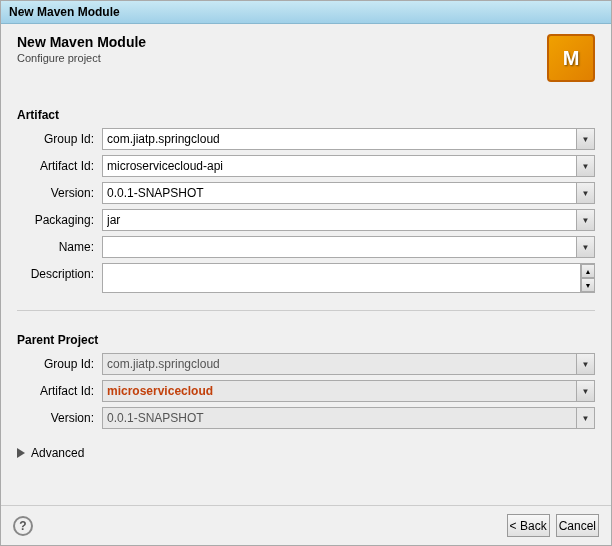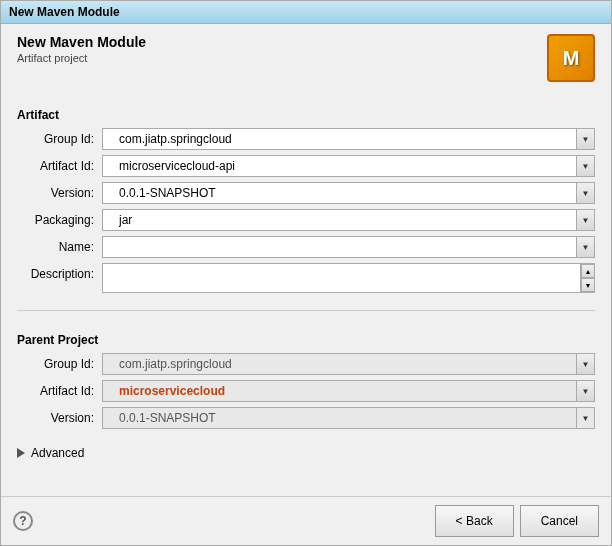--- a/index.html
+++ b/index.html
@@ -101,21 +101,21 @@
       display: flex;
       align-items: center;
       flex: 1;
       position: relative;
     }
 
     .dropdown-input {
       flex: 1;
       height: 22px;
       border: 1px solid #aaa;
-      padding: 2px 16px;
+      padding: 2px 4px;
       font-size: 12px;
       background: white;
     }
 
     .dropdown-btn {
       width: 18px;
       height: 22px;
       border: 1px solid #aaa;
       border-left: none;
       background: linear-gradient(to bottom, #f0f0f0, #d8d8d8);
@@ -222,22 +222,22 @@
       color: #555;
       cursor: pointer;
     }
 
     .footer-buttons {
       display: flex;
       gap: 6px;
     }
 
     .btn {
-      height: 32px;
-      padding: 0 20px;
+      height: 23px;
+      padding: 0 2px;
       border: 1px solid #999;
       background: linear-gradient(to bottom, #f8f8f8, #e0e0e0);
       font-size: 12px;
       cursor: pointer;
       color: #000;
     }
 
     .btn.primary {
       border: 2px solid #6ab0d0;
       background: linear-gradient(to bottom, #f8f8f8, #e0e0e0);
@@ -255,21 +255,21 @@
 
   <div class="title-bar">
     <span>New Maven Module</span>
   </div>
 
   <div class="content">
 
     <div class="header-section">
       <div class="header-text">
         <h2>New Maven Module</h2>
-        <p>Artifact project</p>
+        <p>Configure project</p>
       </div>
       <div class="maven-icon">
         <span>M</span>
       </div>
     </div>
 
     <div class="section-with-line">
       <div class="section-label">Artifact</div>
 
       <div class="form-group">

